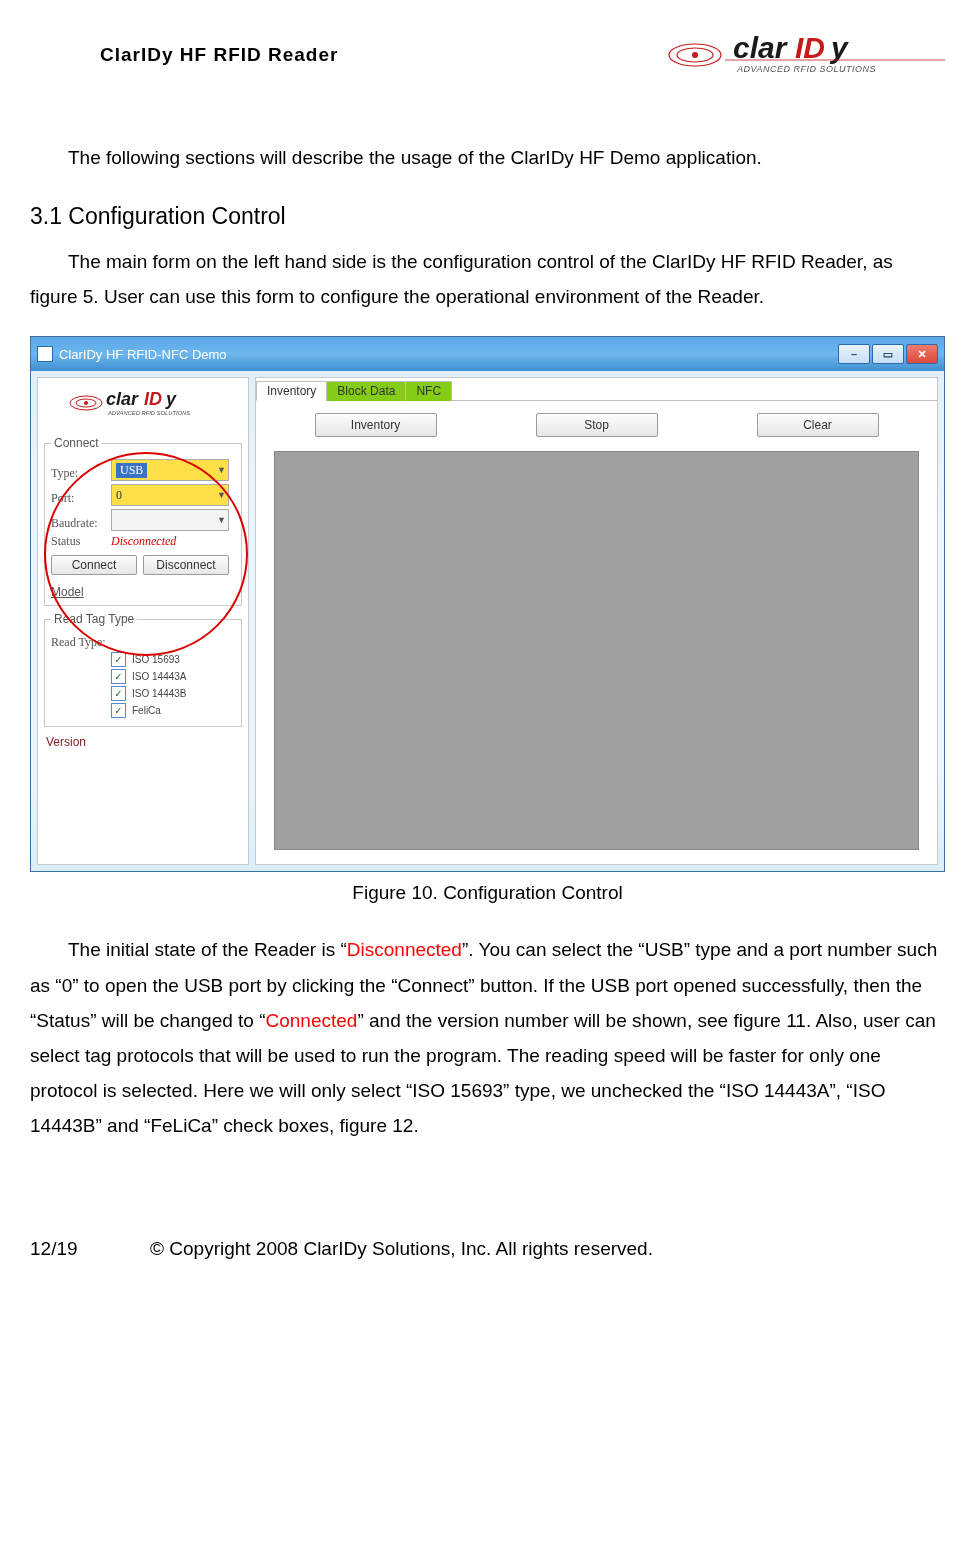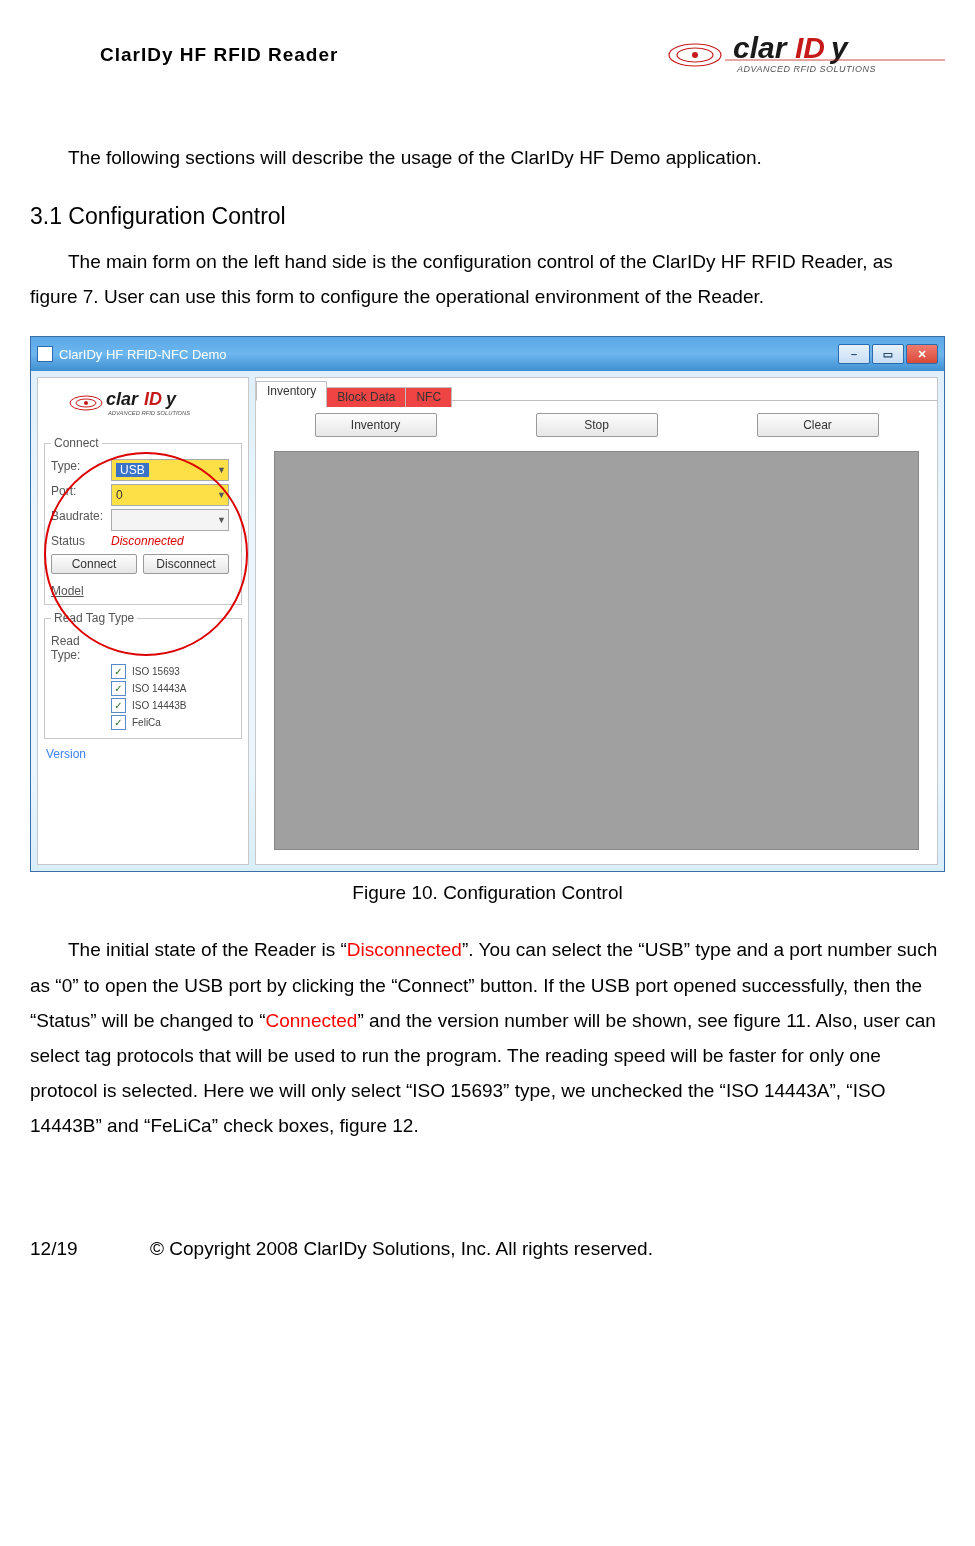--- a/index.html
+++ b/index.html
@@ -107,21 +107,21 @@
   }
   .brand-small{display:flex;justify-content:center;padding:4px 0 12px 0;}
   fieldset.fs{
     border:1px solid #c8c8c8;
     margin:4px 6px 2px 6px;
     padding:6px 12px 6px 6px;
     font-size:12px;
     color:#555;
   }
   fieldset.fs legend{padding:0 3px;color:#555;font-size:12px;}
-  .form-row{display:flex;align-items:flex-start;margin:3px 0;gap:4px;}
+  .form-row{display:flex;align-items:flex-end;margin:3px 0;gap:4px;font-family:Liberation Serif, serif;}
   .form-row .lbl{width:56px;color:#555;}
   .combo{
     flex:1;height:20px;border:1px solid #aaa;background:#fde047;
     display:flex;align-items:center;justify-content:space-between;
     padding:0 2px 0 4px;font-size:12px;color:#333;
   }
   .combo .sel{background:#3a72c8;color:#fff;padding:0 4px;}
   .combo .arrow{font-size:9px;color:#555;}
   .combo.disabled{background:#f4f4f4;color:#aaa;}
   .status-val{color:#d00;font-style:italic;}
@@ -133,21 +133,21 @@
   .btn-row{display:flex;gap:6px;margin-top:6px;}
   .btn-row .btn{flex:1;}
   .model-val{font-size:12px;color:#555;margin-top:10px;min-height:14px;text-decoration:underline;}
   .chk-row{display:flex;align-items:center;gap:6px;margin:2px 0 2px 60px;}
   .chk{
     width:13px;height:13px;border:1px solid #5a8ac8;
     display:flex;align-items:center;justify-content:center;
     font-size:10px;color:#2a6a2a;background:#fff;
   }
   .chk-row .clabel{color:#444;font-size:10px;}
-  .ver-lbl{color:#3b82f6;font-size:12px;margin:6px 0 0 8px;}
+  .ver-lbl{color:#7f1d1d;font-size:12px;margin:6px 0 0 8px;}
   .highlight-circle{
     position:absolute;
     border:2px solid #d00;
     border-radius:50%;
     width:200px;height:200px;
     left:6px;top:74px;
     pointer-events:none;
   }
   .right-panel{
     flex:1;
@@ -160,23 +160,23 @@
     background:#fff;
     border-bottom:1px solid #bfbfbf;
     padding-top:2px;
   }
   .tab{
     border:1px solid #bfbfbf;
     border-bottom:none;
     padding:2px 10px;
     font-size:12px;
     color:#333;
-    background:#ef4444;
+    background:#84cc16;
     margin-right:-1px;
-    position:relative;top:7px;
+    position:relative;top:1px;
   }
   .tab.active{background:#fff;font-weight:normal;top:1px;border-bottom:1px solid #fff;}
   .toolbar{
     display:flex;justify-content:space-around;gap:30px;
     padding:12px 24px 10px 24px;
   }
   .toolbar .btn{width:120px;padding:4px 0;}
   .results-area{
     flex:1;margin:4px 18px 14px 18px;
     background:#a0a0a0;border:1px solid #888;
@@ -199,21 +199,21 @@
         <text x="166" y="28" font-family="Arial" font-size="30" font-weight="bold" fill="#1a1a1a" font-style="italic">y</text>
         <text x="72" y="42" font-family="Arial" font-size="9" fill="#555" font-style="italic" letter-spacing="0.5">ADVANCED RFID SOLUTIONS</text>
         <line x1="60" y1="30" x2="280" y2="30" stroke="#c61a1a" stroke-width="0.8"></line>
       </svg>
     </div>
   </div>
 
   <p class="body-text indent">The following sections will describe the usage of the ClarIDy HF Demo application.</p>
 
   <h3 class="subsection-title">3.1 Configuration Control</h3>
-  <p class="body-text indent">The main form on the left hand side is the configuration control of the ClarIDy HF RFID Reader, as figure 7. User can use this form to configure the operational environment of the Reader.</p>
+  <p class="body-text indent">The main form on the left hand side is the configuration control of the ClarIDy HF RFID Reader, as figure 5. User can use this form to configure the operational environment of the Reader.</p>
 
   <div class="figure-wrap">
     <div class="app-window">
       <div class="titlebar">
         <div class="tleft">
           <span class="win-icon"></span>
           <span>ClarIDy HF RFID-NFC Demo</span>
         </div>
         <div class="win-btns">
           <div class="win-btn">–</div>

